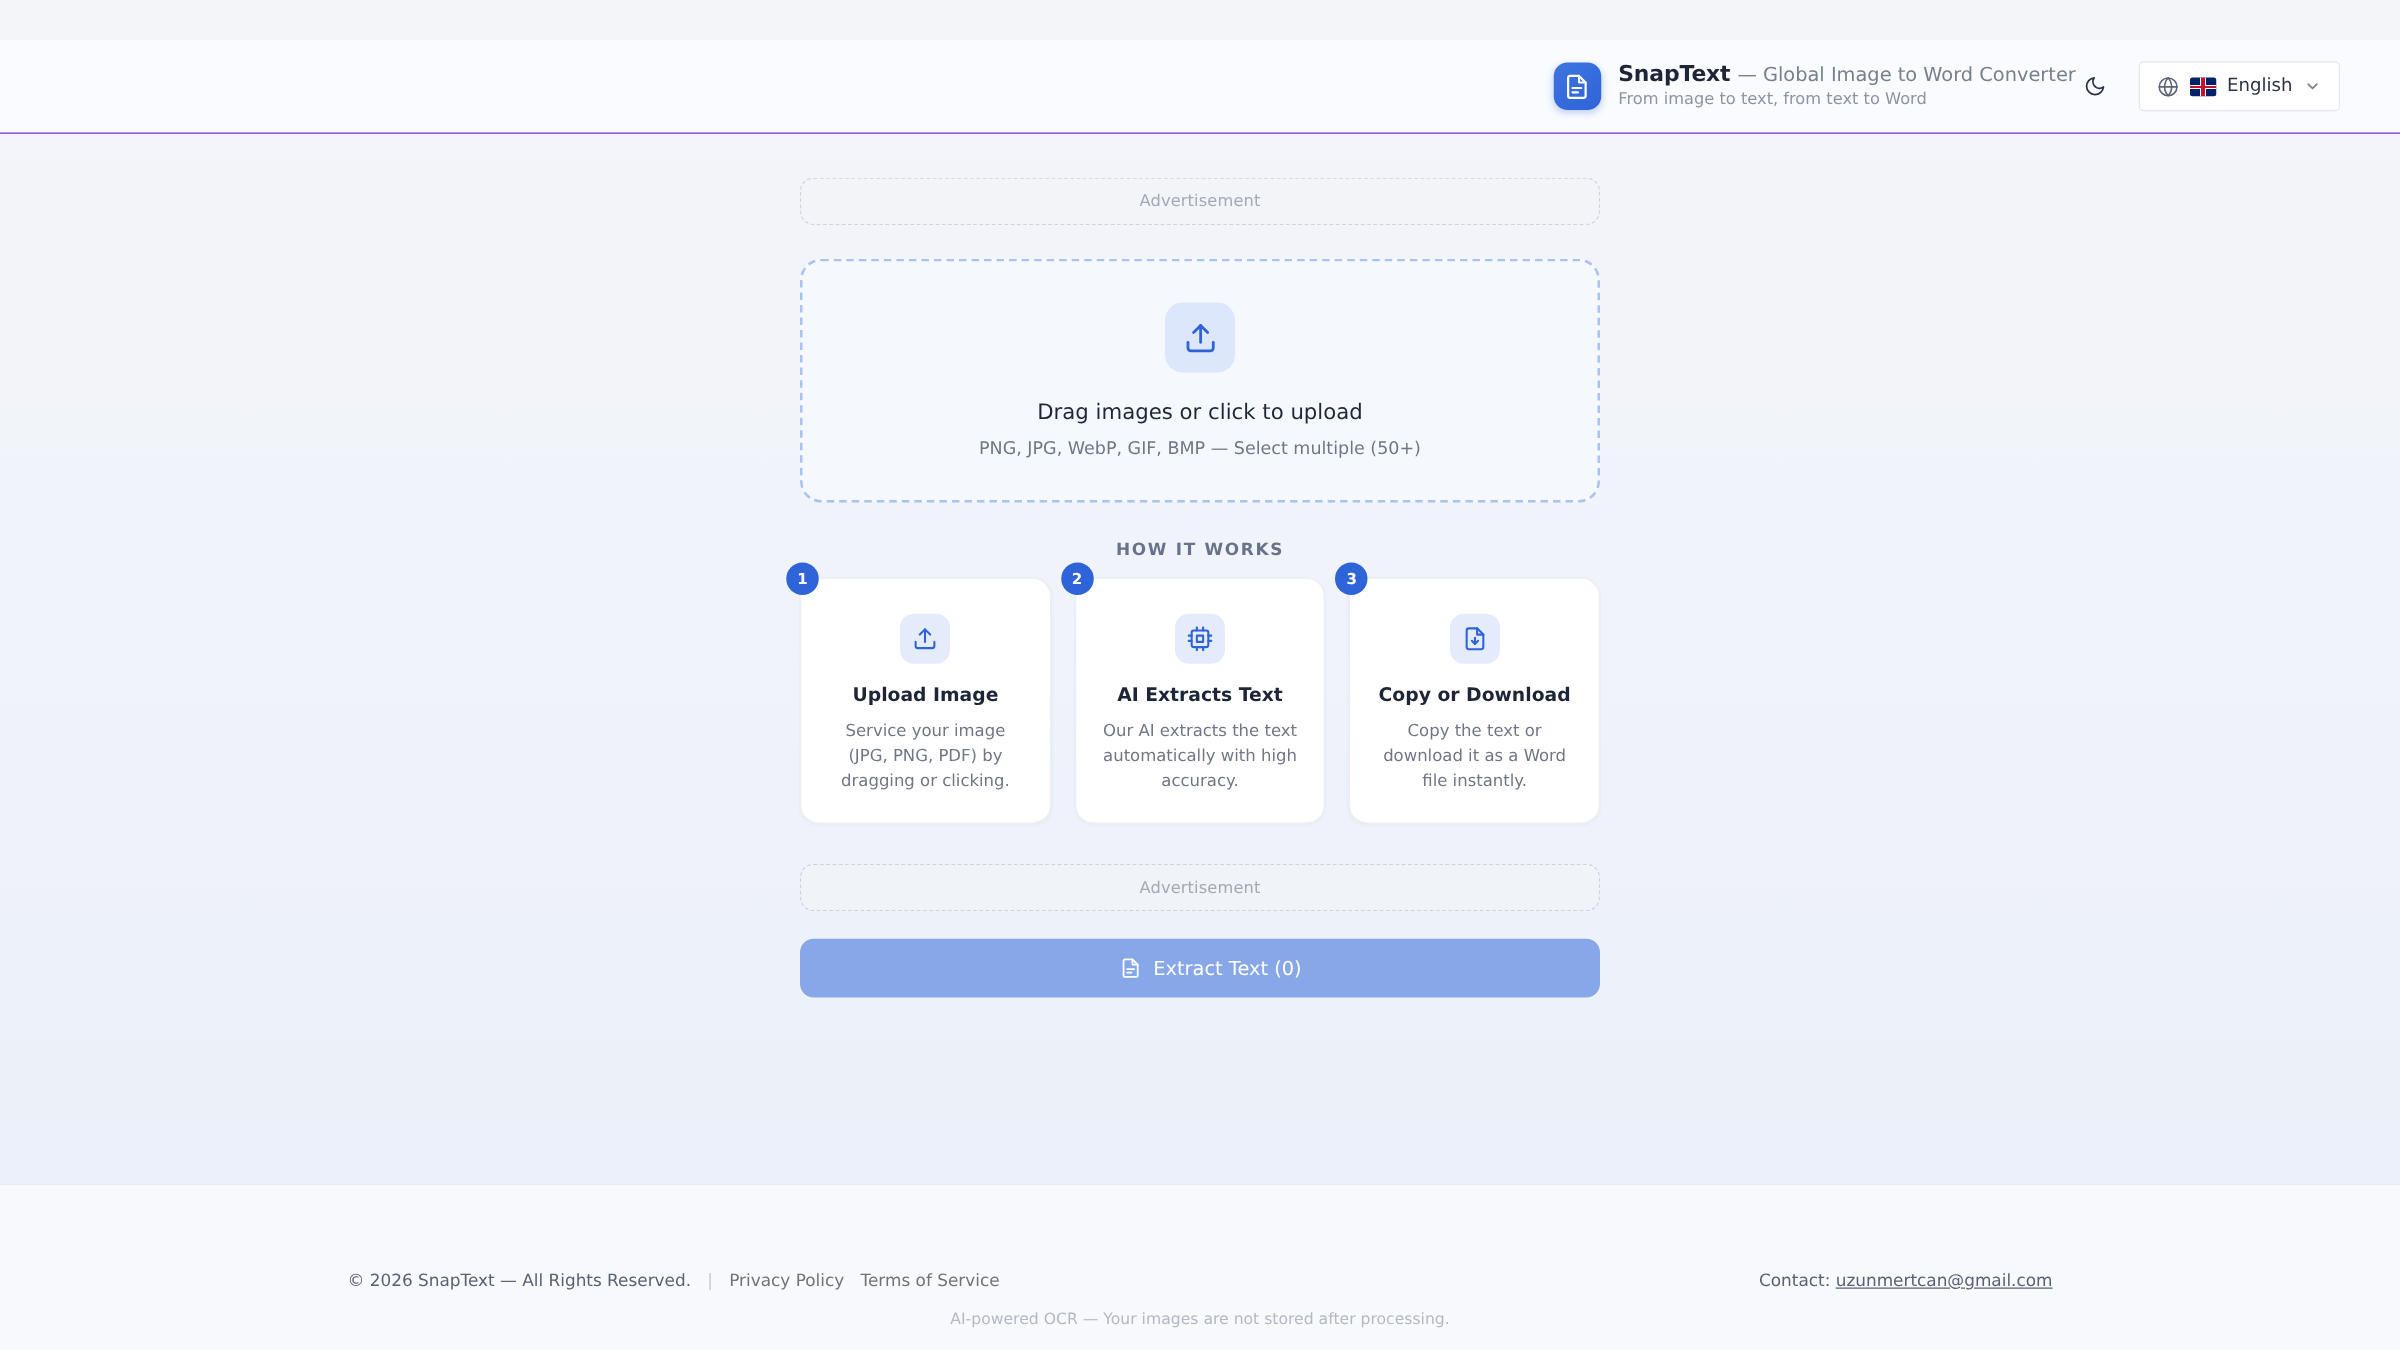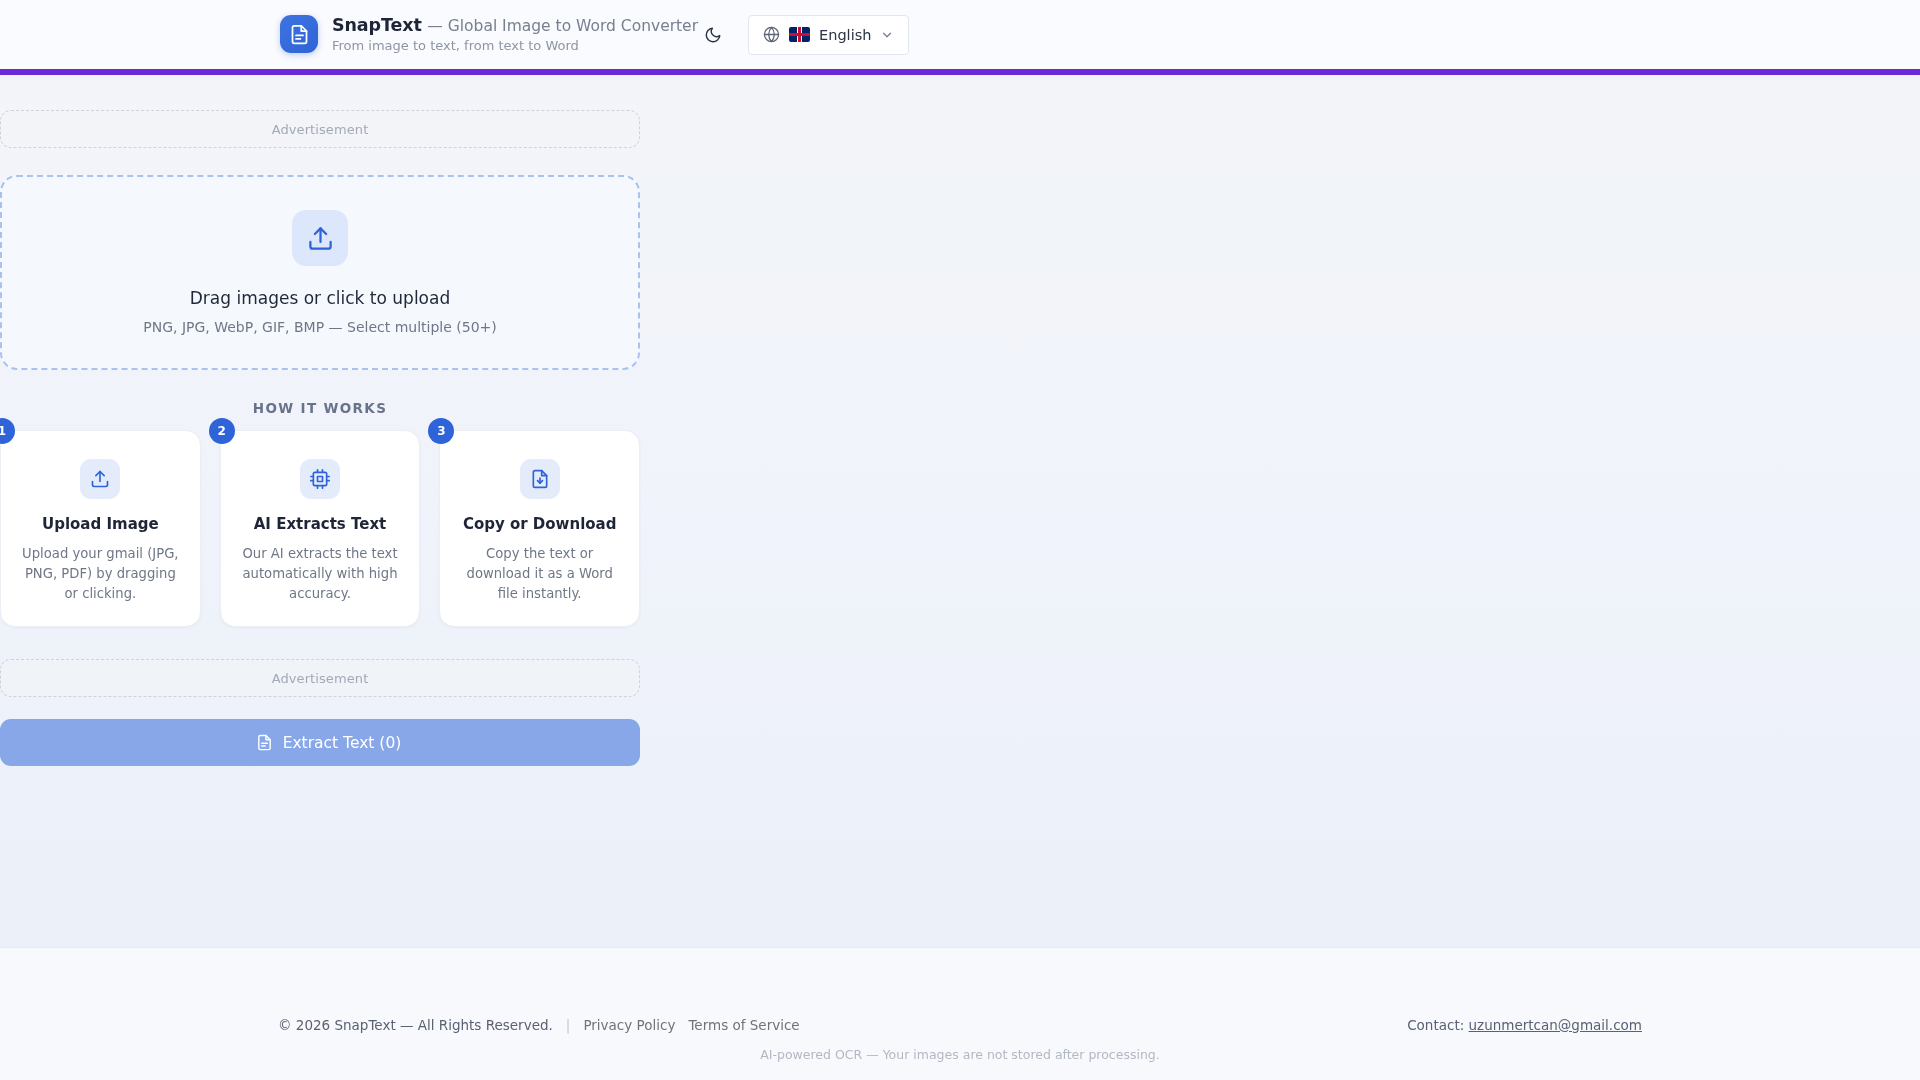--- a/index.html
+++ b/index.html
@@ -24,25 +24,26 @@
     height: 1080px;
     display: flex;
     flex-direction: column;
   }
 
   
   .header {
     height: 75px;
     flex: 0 0 75px;
     background: #fafbfe;
-    border-bottom: 6px solid #6d28d9;
-    display: flex;
-    align-items: center;
-    justify-content: flex-start;
+    border-bottom: 1px solid #6d28d9;
+    display: flex;
+    align-items: center;
+    justify-content: flex-end;
     padding: 0 48px 0 280px;
+    margin-top: 32px;
   }
 
   .brand {
     display: flex;
     align-items: center;
     gap: 14px;
   }
 
   .brand-logo {
     width: 38px;
@@ -120,21 +121,21 @@
     position: absolute; inset: 0;
     background:
       linear-gradient(to bottom, transparent 43%, #c8102e 43%, #c8102e 57%, transparent 57%),
       linear-gradient(to right, transparent 41%, #c8102e 41%, #c8102e 59%, transparent 59%);
   }
 
   
   .main {
     flex: 1 1 auto;
     display: flex;
-    justify-content: flex-start;
+    justify-content: center;
     padding-top: 35px;
   }
 
   .content {
     width: 640px;
   }
 
   .ad-slot {
     height: 38px;
     border: 1px dashed #cdd3dd;
@@ -408,21 +409,21 @@
           <div class="step-icon-box">
             <span>
               <svg width="20" height="20" viewBox="0 0 24 24" fill="none" stroke="#2f63d8" stroke-width="2" stroke-linecap="round" stroke-linejoin="round">
                 <path d="M21 15v4a2 2 0 0 1-2 2H5a2 2 0 0 1-2-2v-4"></path>
                 <polyline points="17 8 12 3 7 8"></polyline>
                 <line x1="12" y1="3" x2="12" y2="15"></line>
               </svg>
             </span>
           </div>
           <div class="step-title">Upload Image</div>
-          <div class="step-desc">Upload your gmail (JPG, PNG, PDF) by dragging or clicking.</div>
+          <div class="step-desc">Service your image (JPG, PNG, PDF) by dragging or clicking.</div>
         </div>
 
         <div class="step-card">
           <div class="step-badge">2</div>
           <div class="step-icon-box">
             <span>
               <svg width="20" height="20" viewBox="0 0 24 24" fill="none" stroke="#2f63d8" stroke-width="2" stroke-linecap="round" stroke-linejoin="round">
                 <rect x="4" y="4" width="16" height="16" rx="2"></rect>
                 <rect x="9" y="9" width="6" height="6"></rect>
                 <line x1="9" y1="1" x2="9" y2="4"></line>

